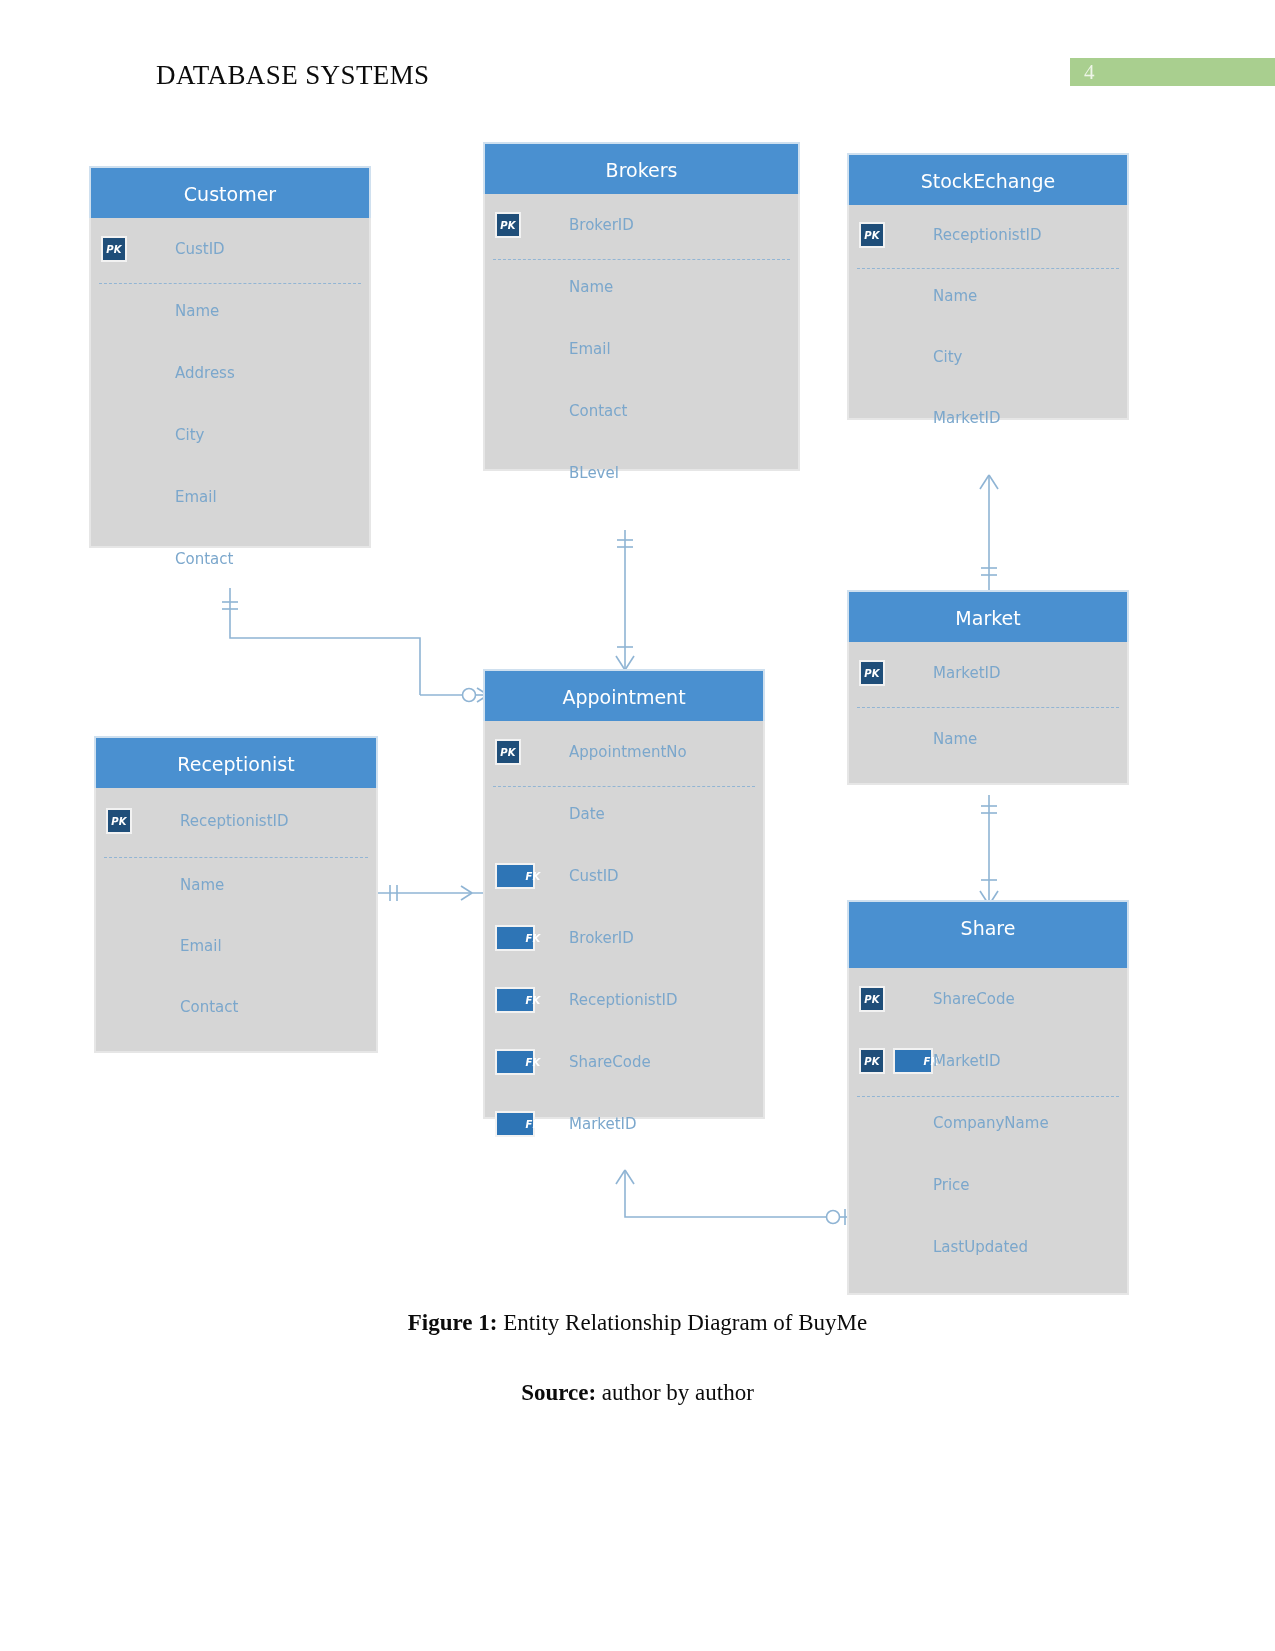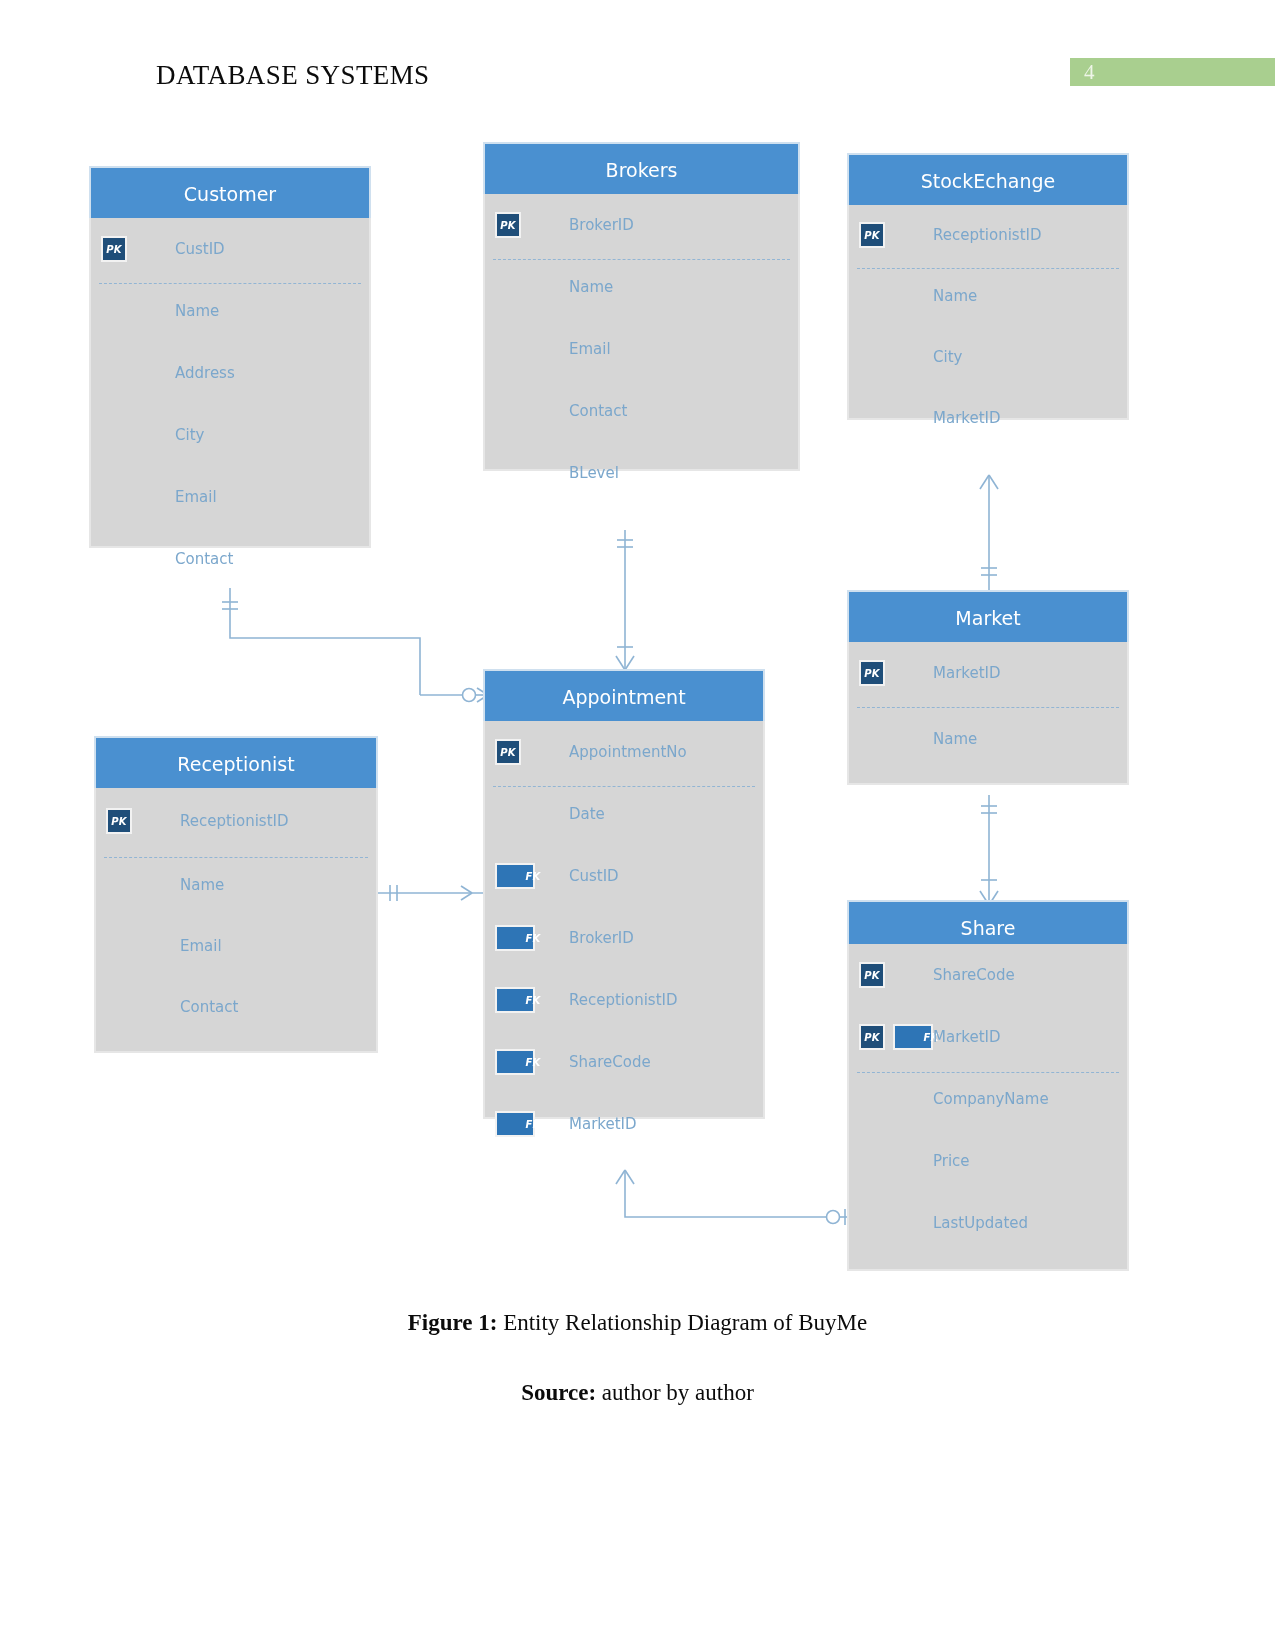--- a/index.html
+++ b/index.html
@@ -318,21 +318,21 @@
           <div class="aname">MarketID</div>
         </div>
         <div class="divider" style="top:65px;"></div>
         <div class="attr" style="height:70px;">
           <div class="aname">Name</div>
         </div>
       </div>
     </div>
 
     <div class="entity" style="left:847px;top:780px;width:282px;">
-      <div class="ent-head" style="height:44px;line-height:52px;font-size:19px;">
+      <div class="ent-head" style="height:68px;line-height:52px;font-size:19px;">
         <span>Share</span>
       </div>
       <div class="ent-body" style="height:327px;">
         <div class="attr" style="height:62px;">
           <div class="badges">
             <div class="badge pk">PK</div>
           </div>
           <div class="aname">ShareCode</div>
         </div>
         <div class="attr" style="height:62px;">

